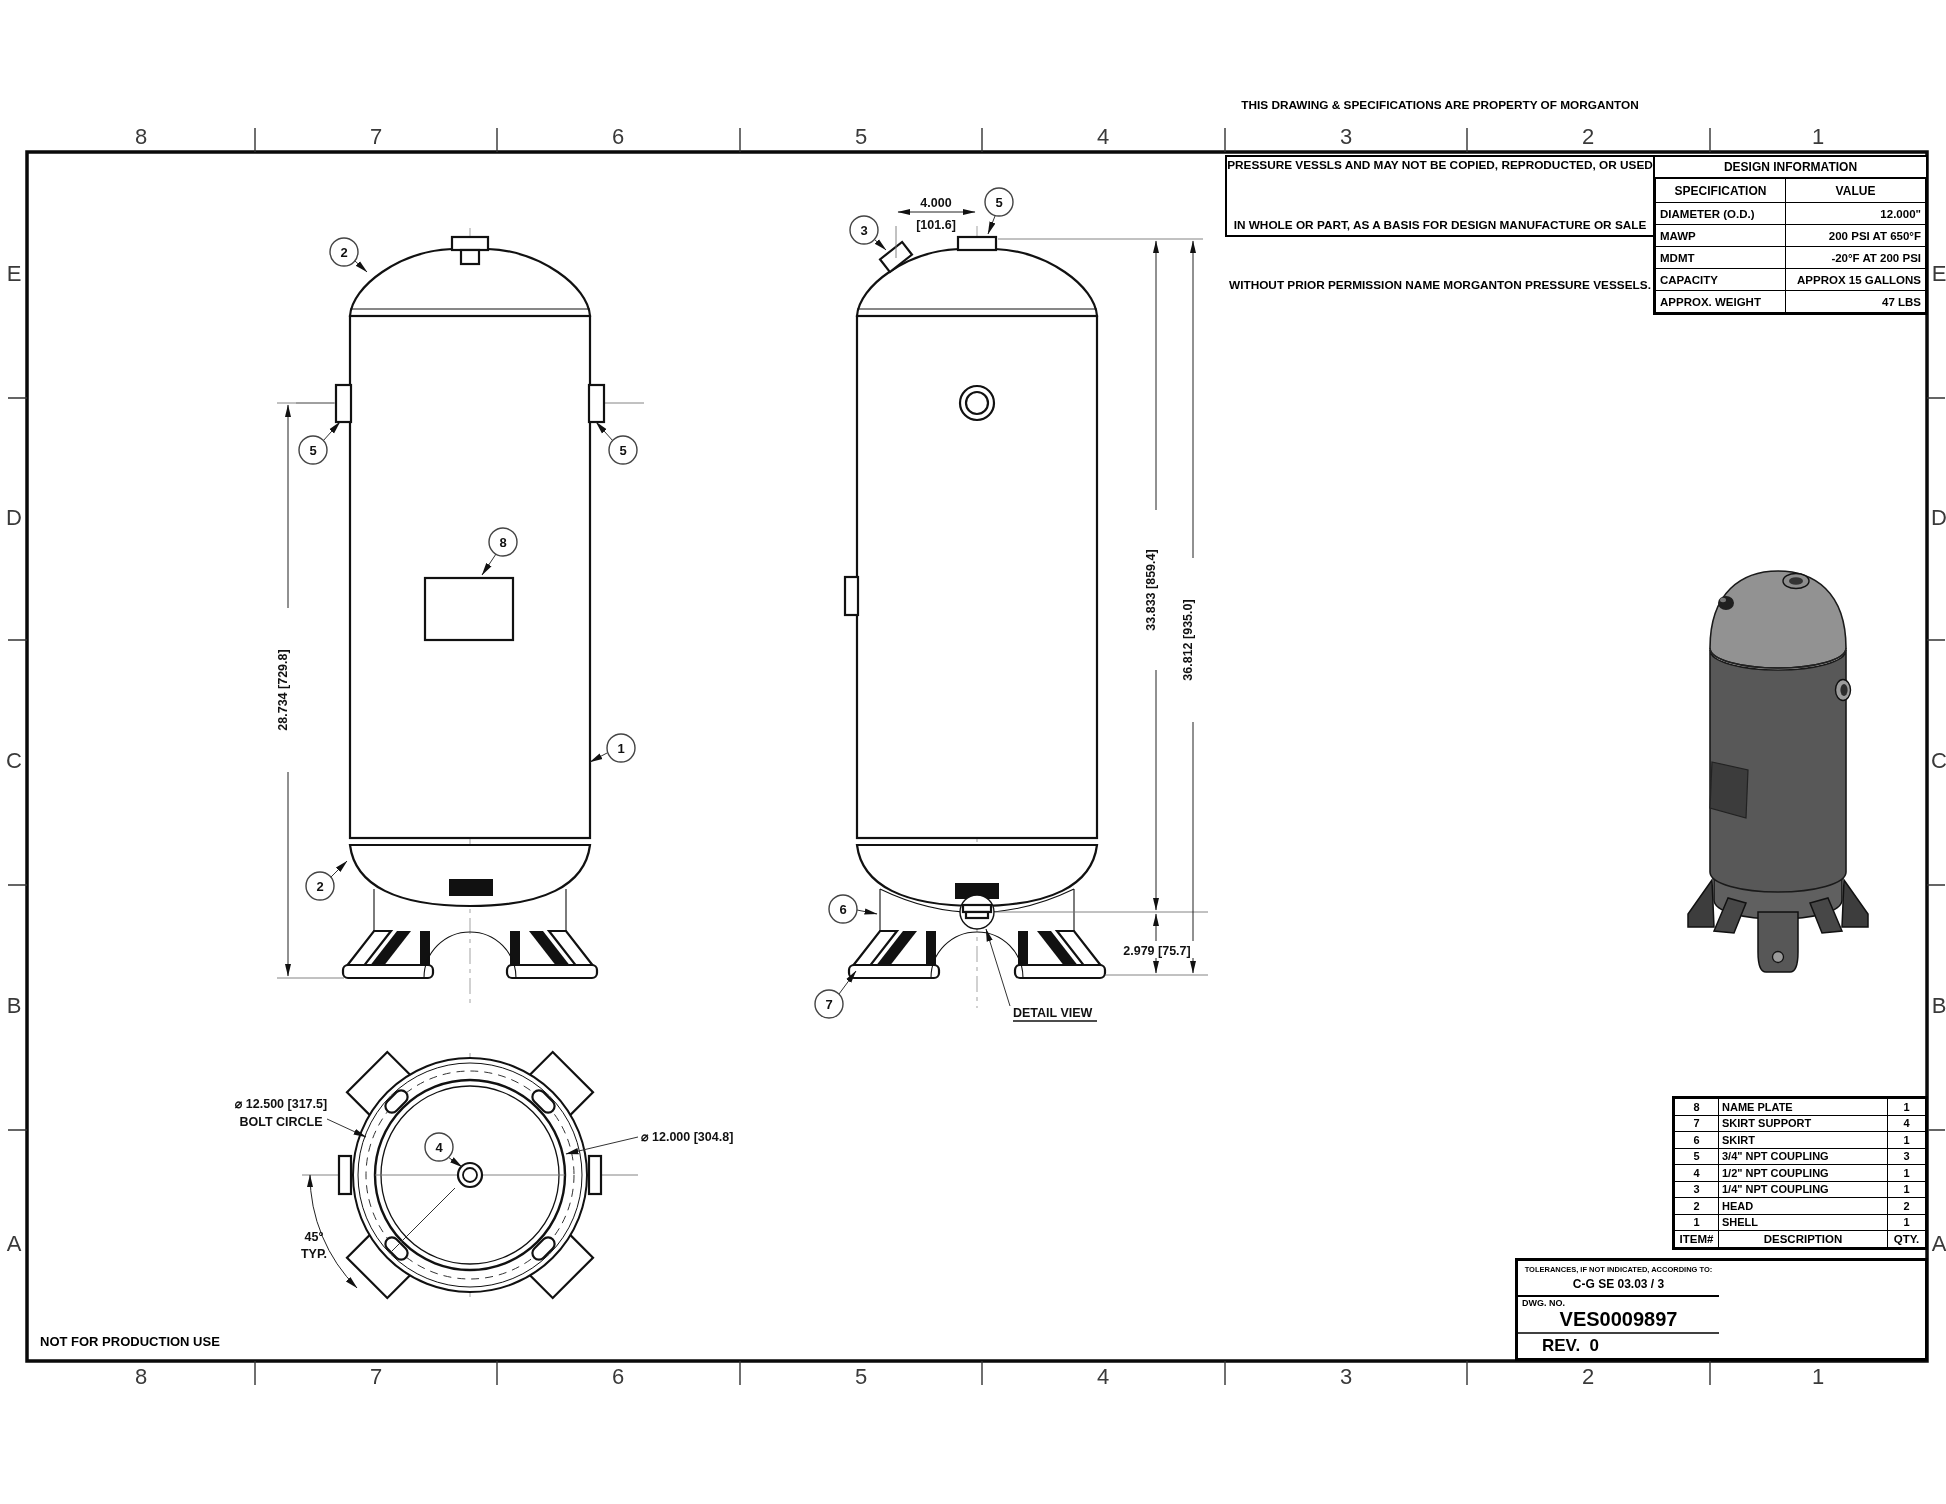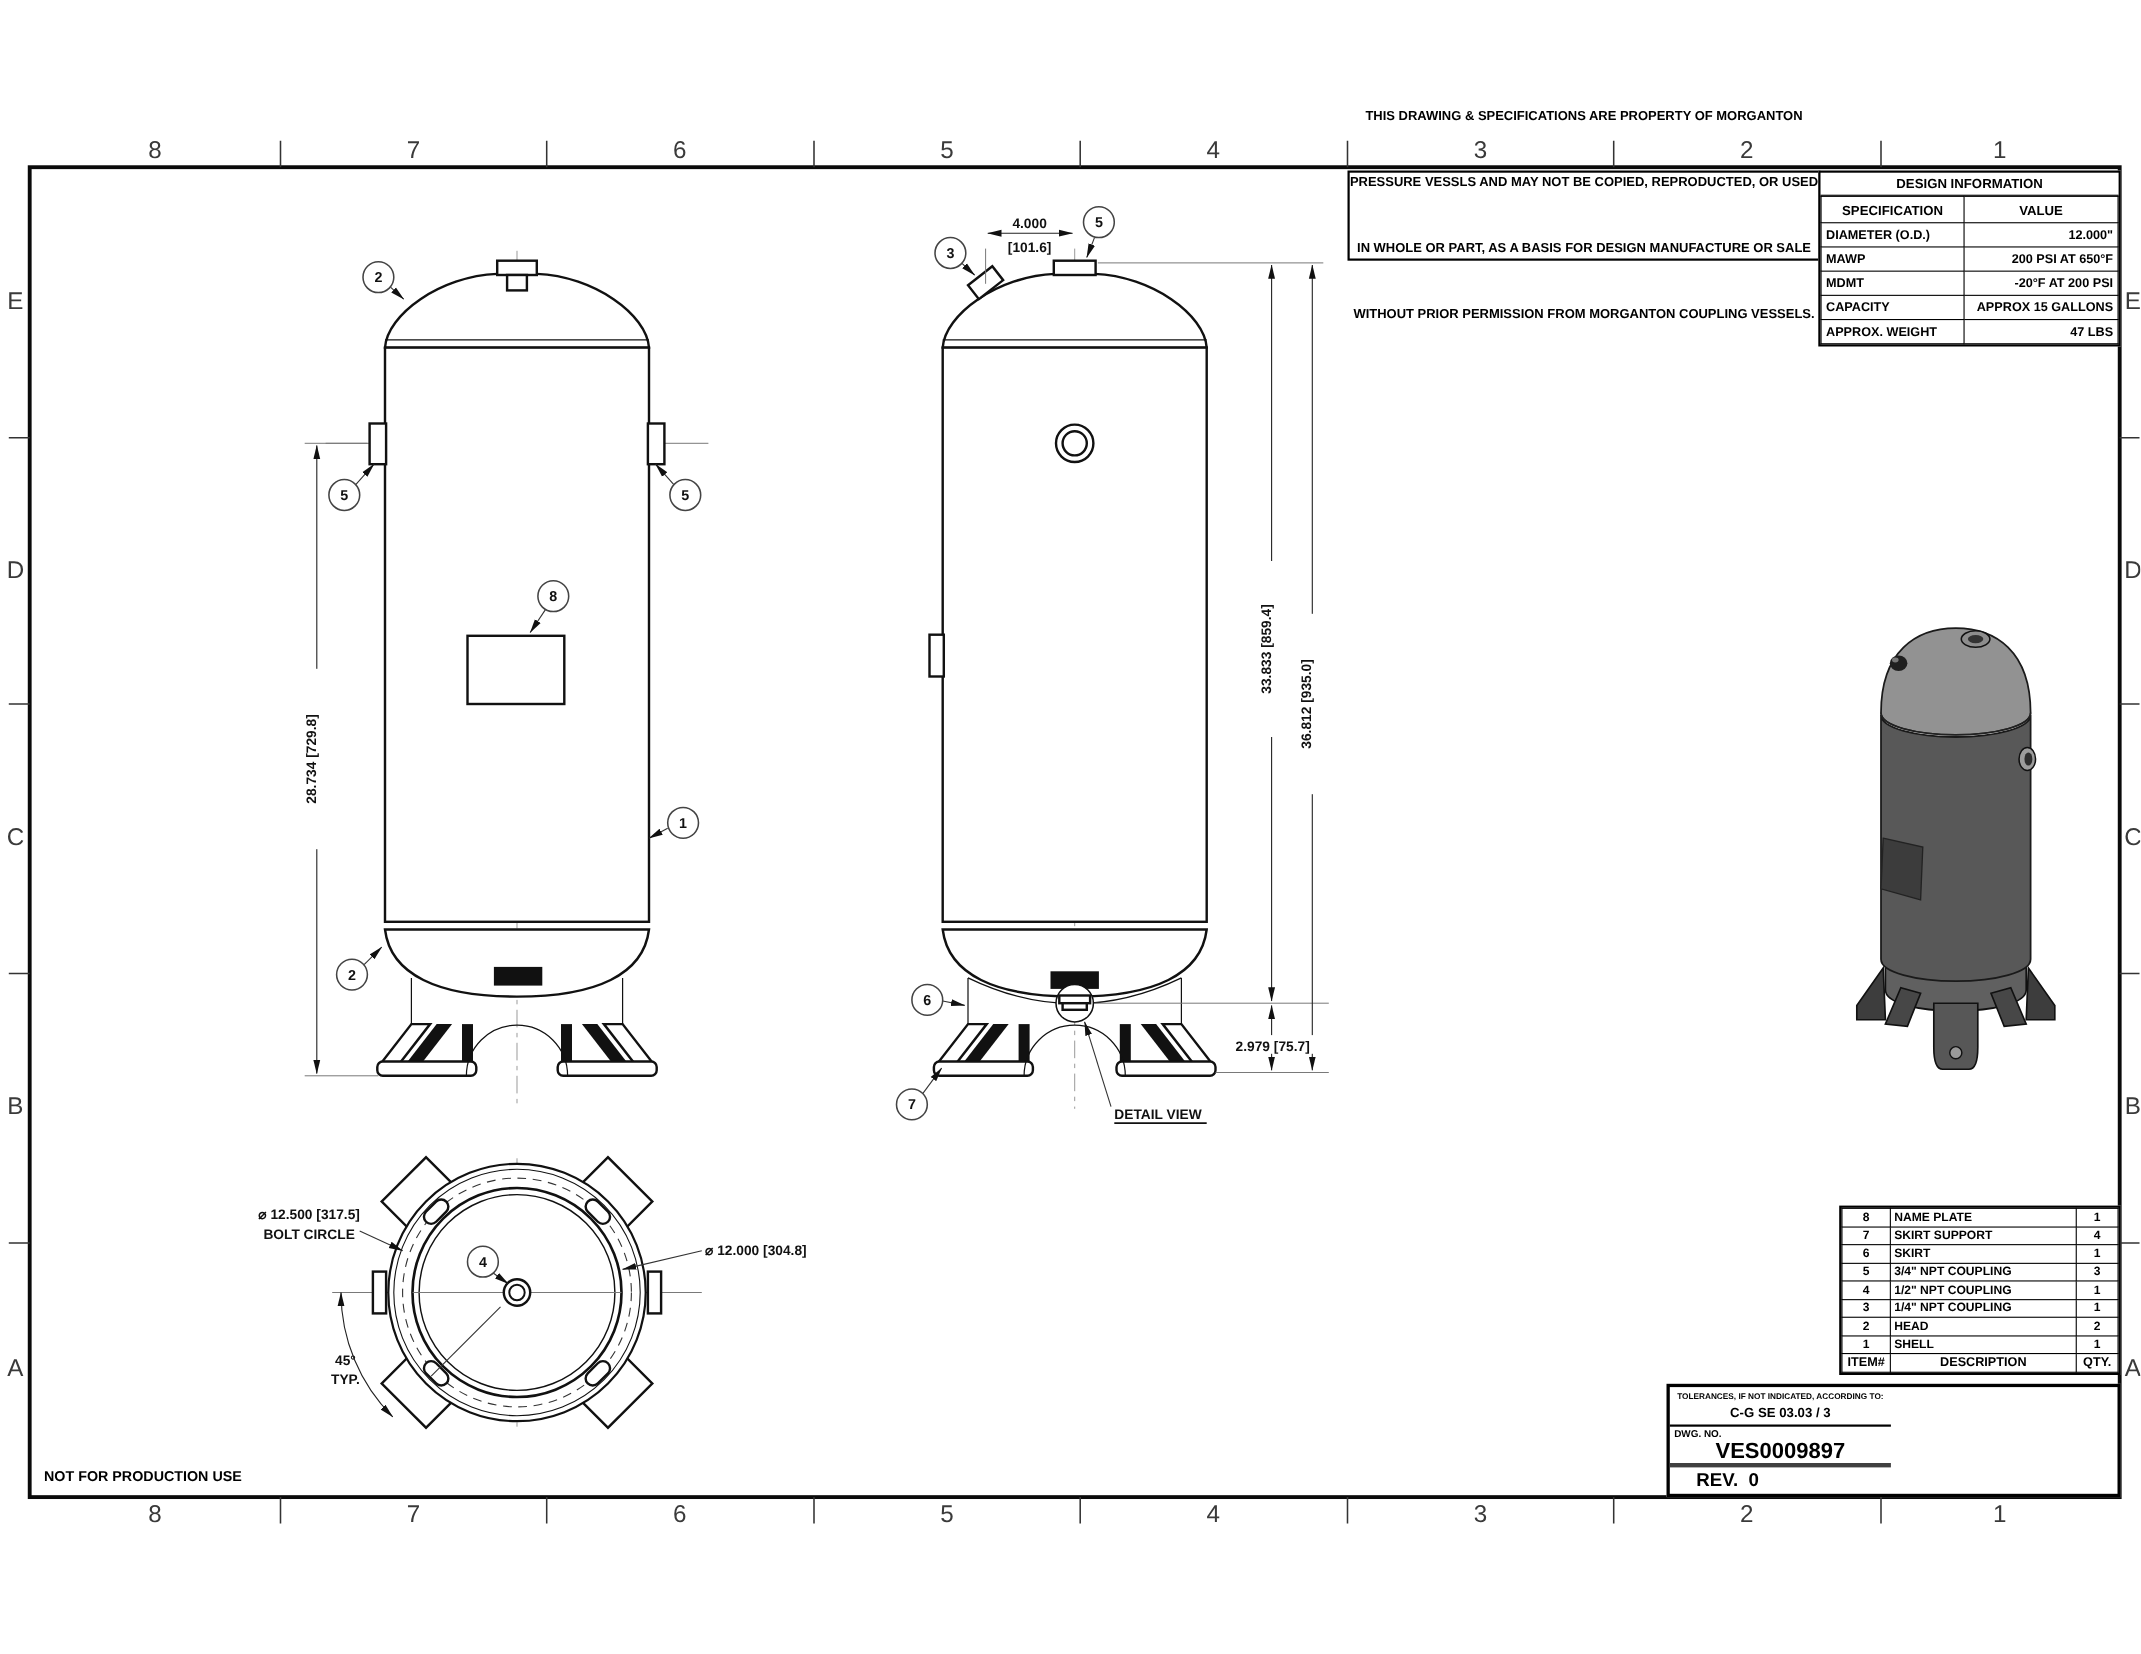--- a/index.html
+++ b/index.html
@@ -46,21 +46,21 @@
     display:grid;grid-template-columns:201px 1fr;}
   .tb-left{display:grid;grid-template-rows:39px 1fr;border-right:2px solid #000;}
   .logo-cell{border-bottom:2px solid #000;display:flex;align-items:center;justify-content:center;gap:3px;}
   .brand{font-size:20px;font-weight:bold;letter-spacing:0.2px;}
   .product-cell{display:flex;flex-direction:column;align-items:center;justify-content:center;
     font-size:12.5px;font-weight:bold;line-height:1.22;text-align:center;}
   .tb-right{display:grid;grid-template-rows:36px 37px 1fr;}
   .tol-cell{border-bottom:2px solid #000;text-align:center;padding-top:4px;}
   .tol-label{font-size:7.5px;font-weight:bold;}
   .tol-value{font-size:12px;font-weight:bold;margin-top:3px;text-align:center;}
-  .dwg-cell{border-bottom:4px solid #404040;position:relative;}
+  .dwg-cell{border-bottom:2px solid #404040;position:relative;}
   .dwg-label{position:absolute;top:1px;left:4px;font-size:9px;font-weight:bold;}
   .dwg-no{text-align:center;font-size:20px;font-weight:bold;margin-top:11px;}
   .rev-cell{display:flex;align-items:center;padding-left:24px;font-size:17px;font-weight:bold;white-space:pre;}
 
   .nfpu{left:40px;top:1334px;font-size:13px;font-weight:bold;}
   .glab{position:absolute;width:40px;text-align:center;font-size:22px;color:#3a3a3a;font-weight:400;}
   .glab.side{width:20px;}
 </style>
 </head>
 <body>
@@ -312,21 +312,21 @@
     <ellipse cx="1843" cy="690" rx="7.5" ry="10.5" fill="#9c9c9c" stroke="#111" stroke-width="1.4"></ellipse>
     <ellipse cx="1844" cy="690" rx="3.6" ry="6" fill="#2e2e2e"></ellipse>
     <polygon points="1712,762 1748,770 1746,818 1710,808" fill="#3c3c3c" stroke="#222" stroke-width="1.2"></polygon>
   </g>
 </svg>
 
 <div class="ov copyright">
   <span>THIS DRAWING &amp; SPECIFICATIONS ARE PROPERTY OF MORGANTON</span>
   <span>PRESSURE VESSLS AND MAY NOT BE COPIED, REPRODUCTED,  OR USED</span>
   <span>IN WHOLE OR PART, AS A BASIS FOR DESIGN MANUFACTURE OR SALE</span>
-  <span>WITHOUT PRIOR PERMISSION FROM MORGANTON COUPLING VESSELS.</span>
+  <span>WITHOUT PRIOR PERMISSION NAME MORGANTON PRESSURE VESSELS.</span>
 </div>
 
 <div class="ov design-table">
   <div class="dt-title">DESIGN INFORMATION</div>
   <table>
     <colgroup>
           <col class="c1">
           <col>
         </colgroup>
     <tbody>

